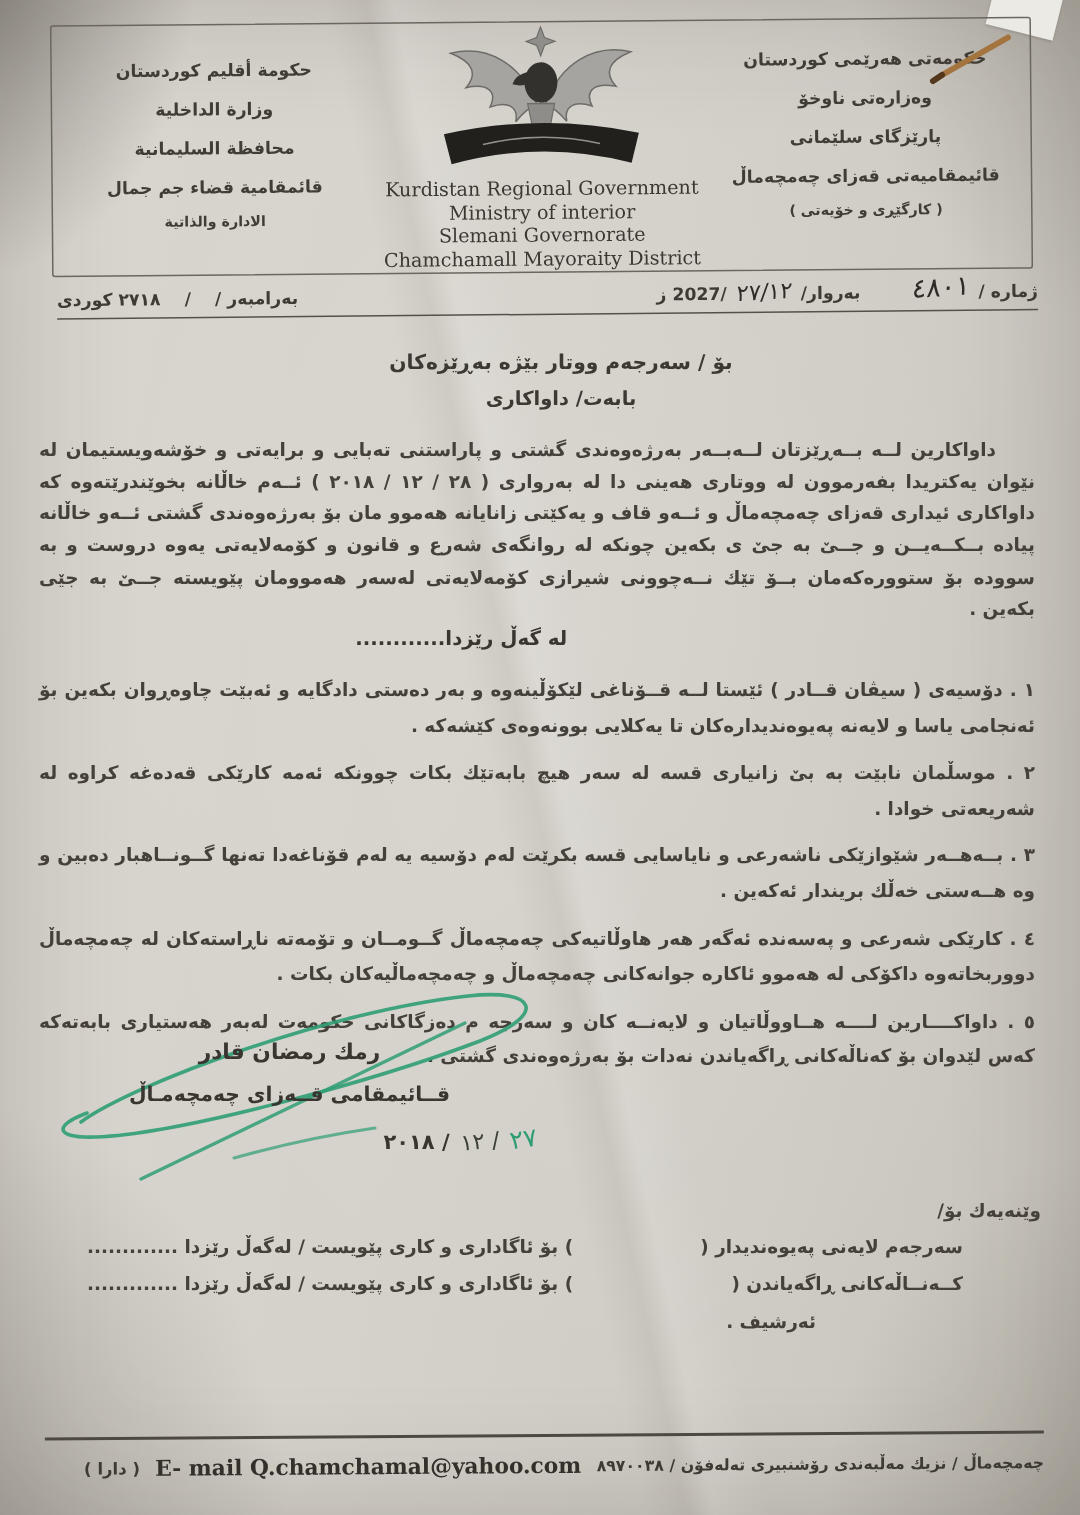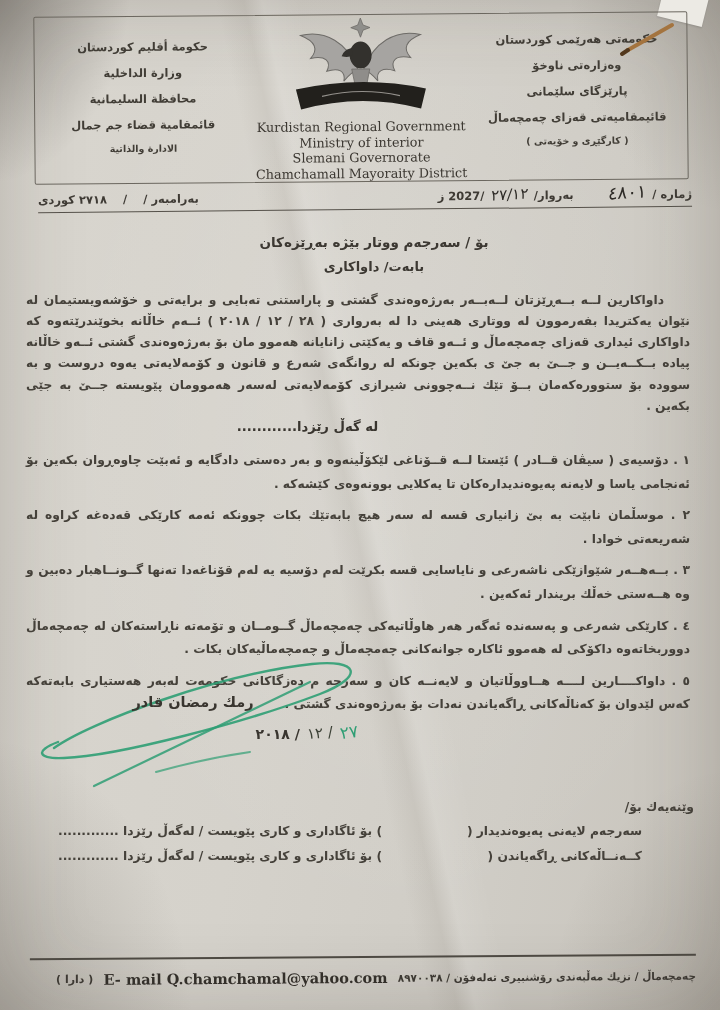--- a/index.html
+++ b/index.html
@@ -150,37 +150,39 @@
   </div>
 
   <svg class="sig-scribble" width="390" height="150" viewBox="0 0 390 150">
     <path d="M48 98 C84 72 214 24 306 14 C352 9 360 26 314 44 C240 72 112 106 58 108 C32 109 28 101 52 92" fill="none" stroke="#2f9e74" stroke-width="2.4" stroke-linecap="round" opacity=".9"></path>
     <path d="M88 136 L304 32" fill="none" stroke="#2f9e74" stroke-width="2.2" stroke-linecap="round" opacity=".85"></path>
     <path d="M150 122 C186 112 216 106 244 102" fill="none" stroke="#2f9e74" stroke-width="2" stroke-linecap="round" opacity=".7"></path>
   </svg>
 
   <div class="sig">
     <p class="sig-name">رمك رمضان قادر</p>
+    <p class="sig-title">قــائیمقامى قــەزاى چەمچەمـاڵ</p>
     <div class="sig-date">
       <span>٢٠١٨ /</span>
       <span class="dark-hw">١٢ /</span>
       <span class="green-hw">٢٧</span>
     </div>
   </div>
 
   <div class="copies">
     <p class="copies-heading">وێنەیەك بۆ/</p>
     <div class="copy-row">
       <span>سەرجەم لایەنى پەیوەندیدار (</span>
       <span>) بۆ ئاگادارى و كارى پێویست  / لەگەڵ رێزدا .............</span>
     </div>
     <div class="copy-row">
       <span>كــەنــاڵەكانى ڕاگەیاندن (</span>
       <span>) بۆ ئاگادارى و كارى پێویست  / لەگەڵ رێزدا .............</span>
     </div>
+    <p class="copy-extra">ئەرشیف .</p>
   </div>
 
   <div class="footer">
     <span class="footer-phone">چەمچەماڵ /  نزیك مەڵبەندى رۆشنبیرى تەلەفۆن /  ٨٩٧٠٠٣٨</span>
     <span class="footer-email">E- mail Q.chamchamal@yahoo.com</span>
     <span class="footer-note">( دارا )</span>
   </div>
 </div>
 
 </body></html>

